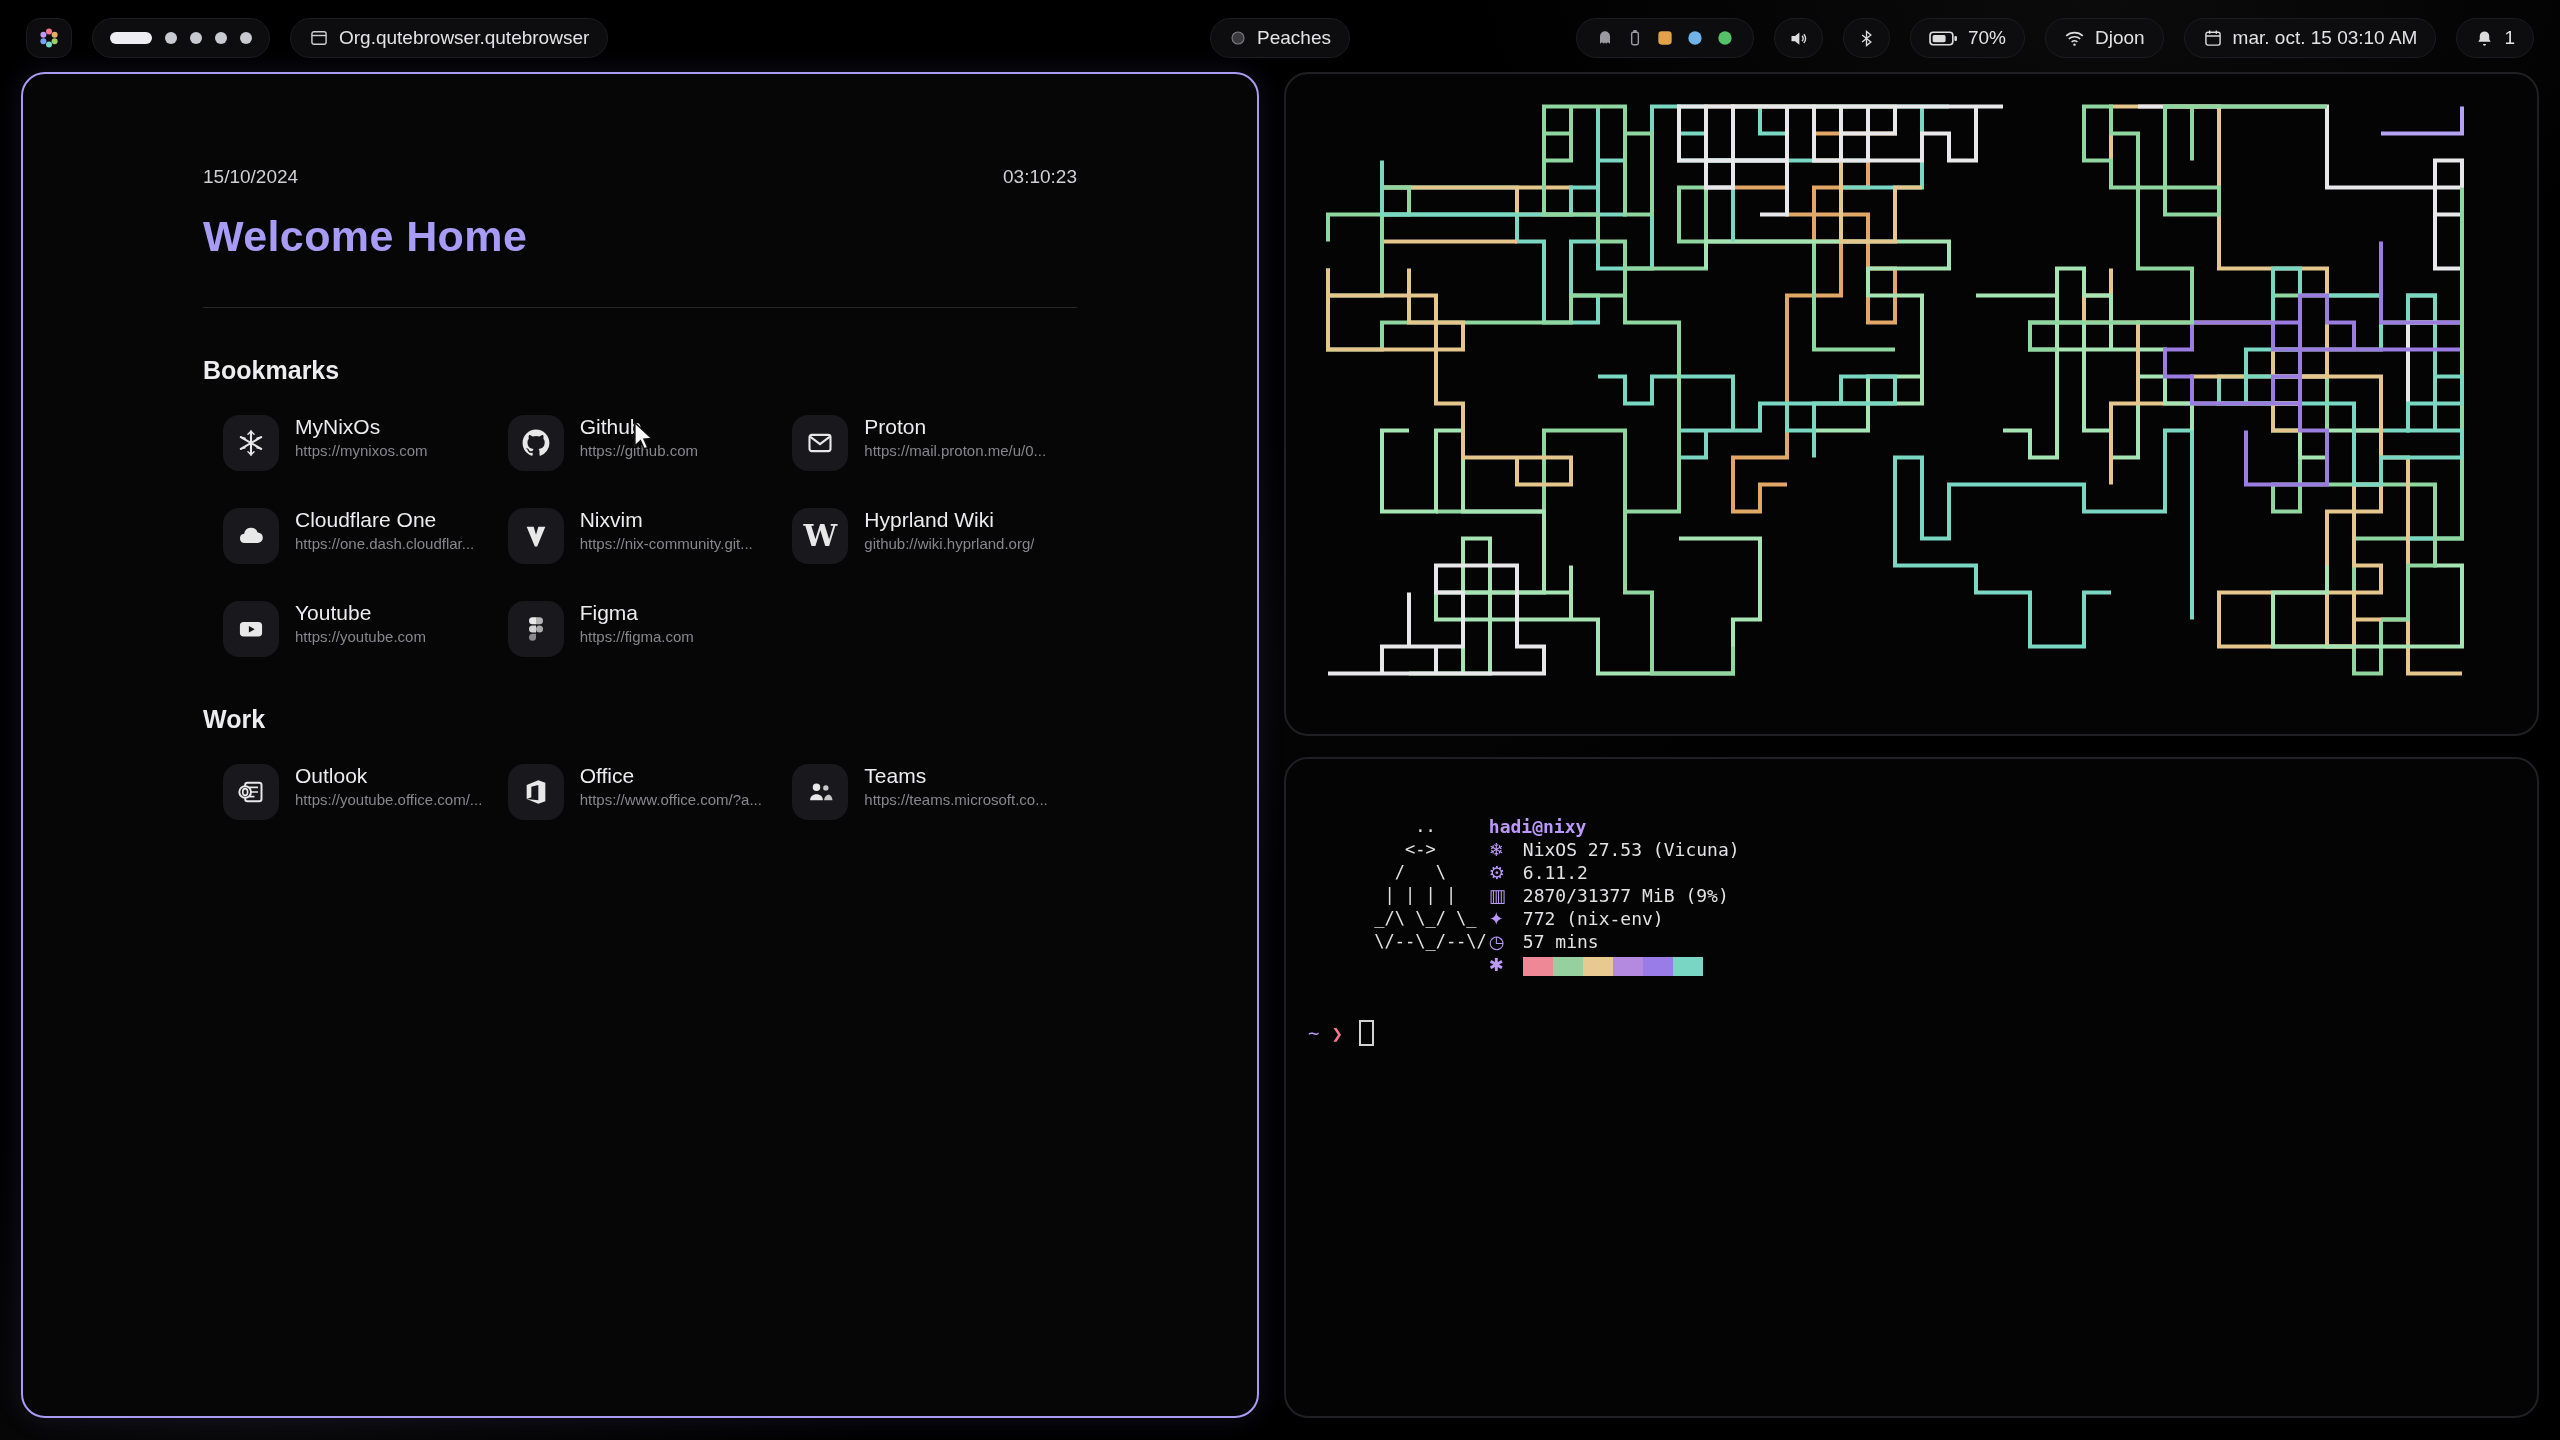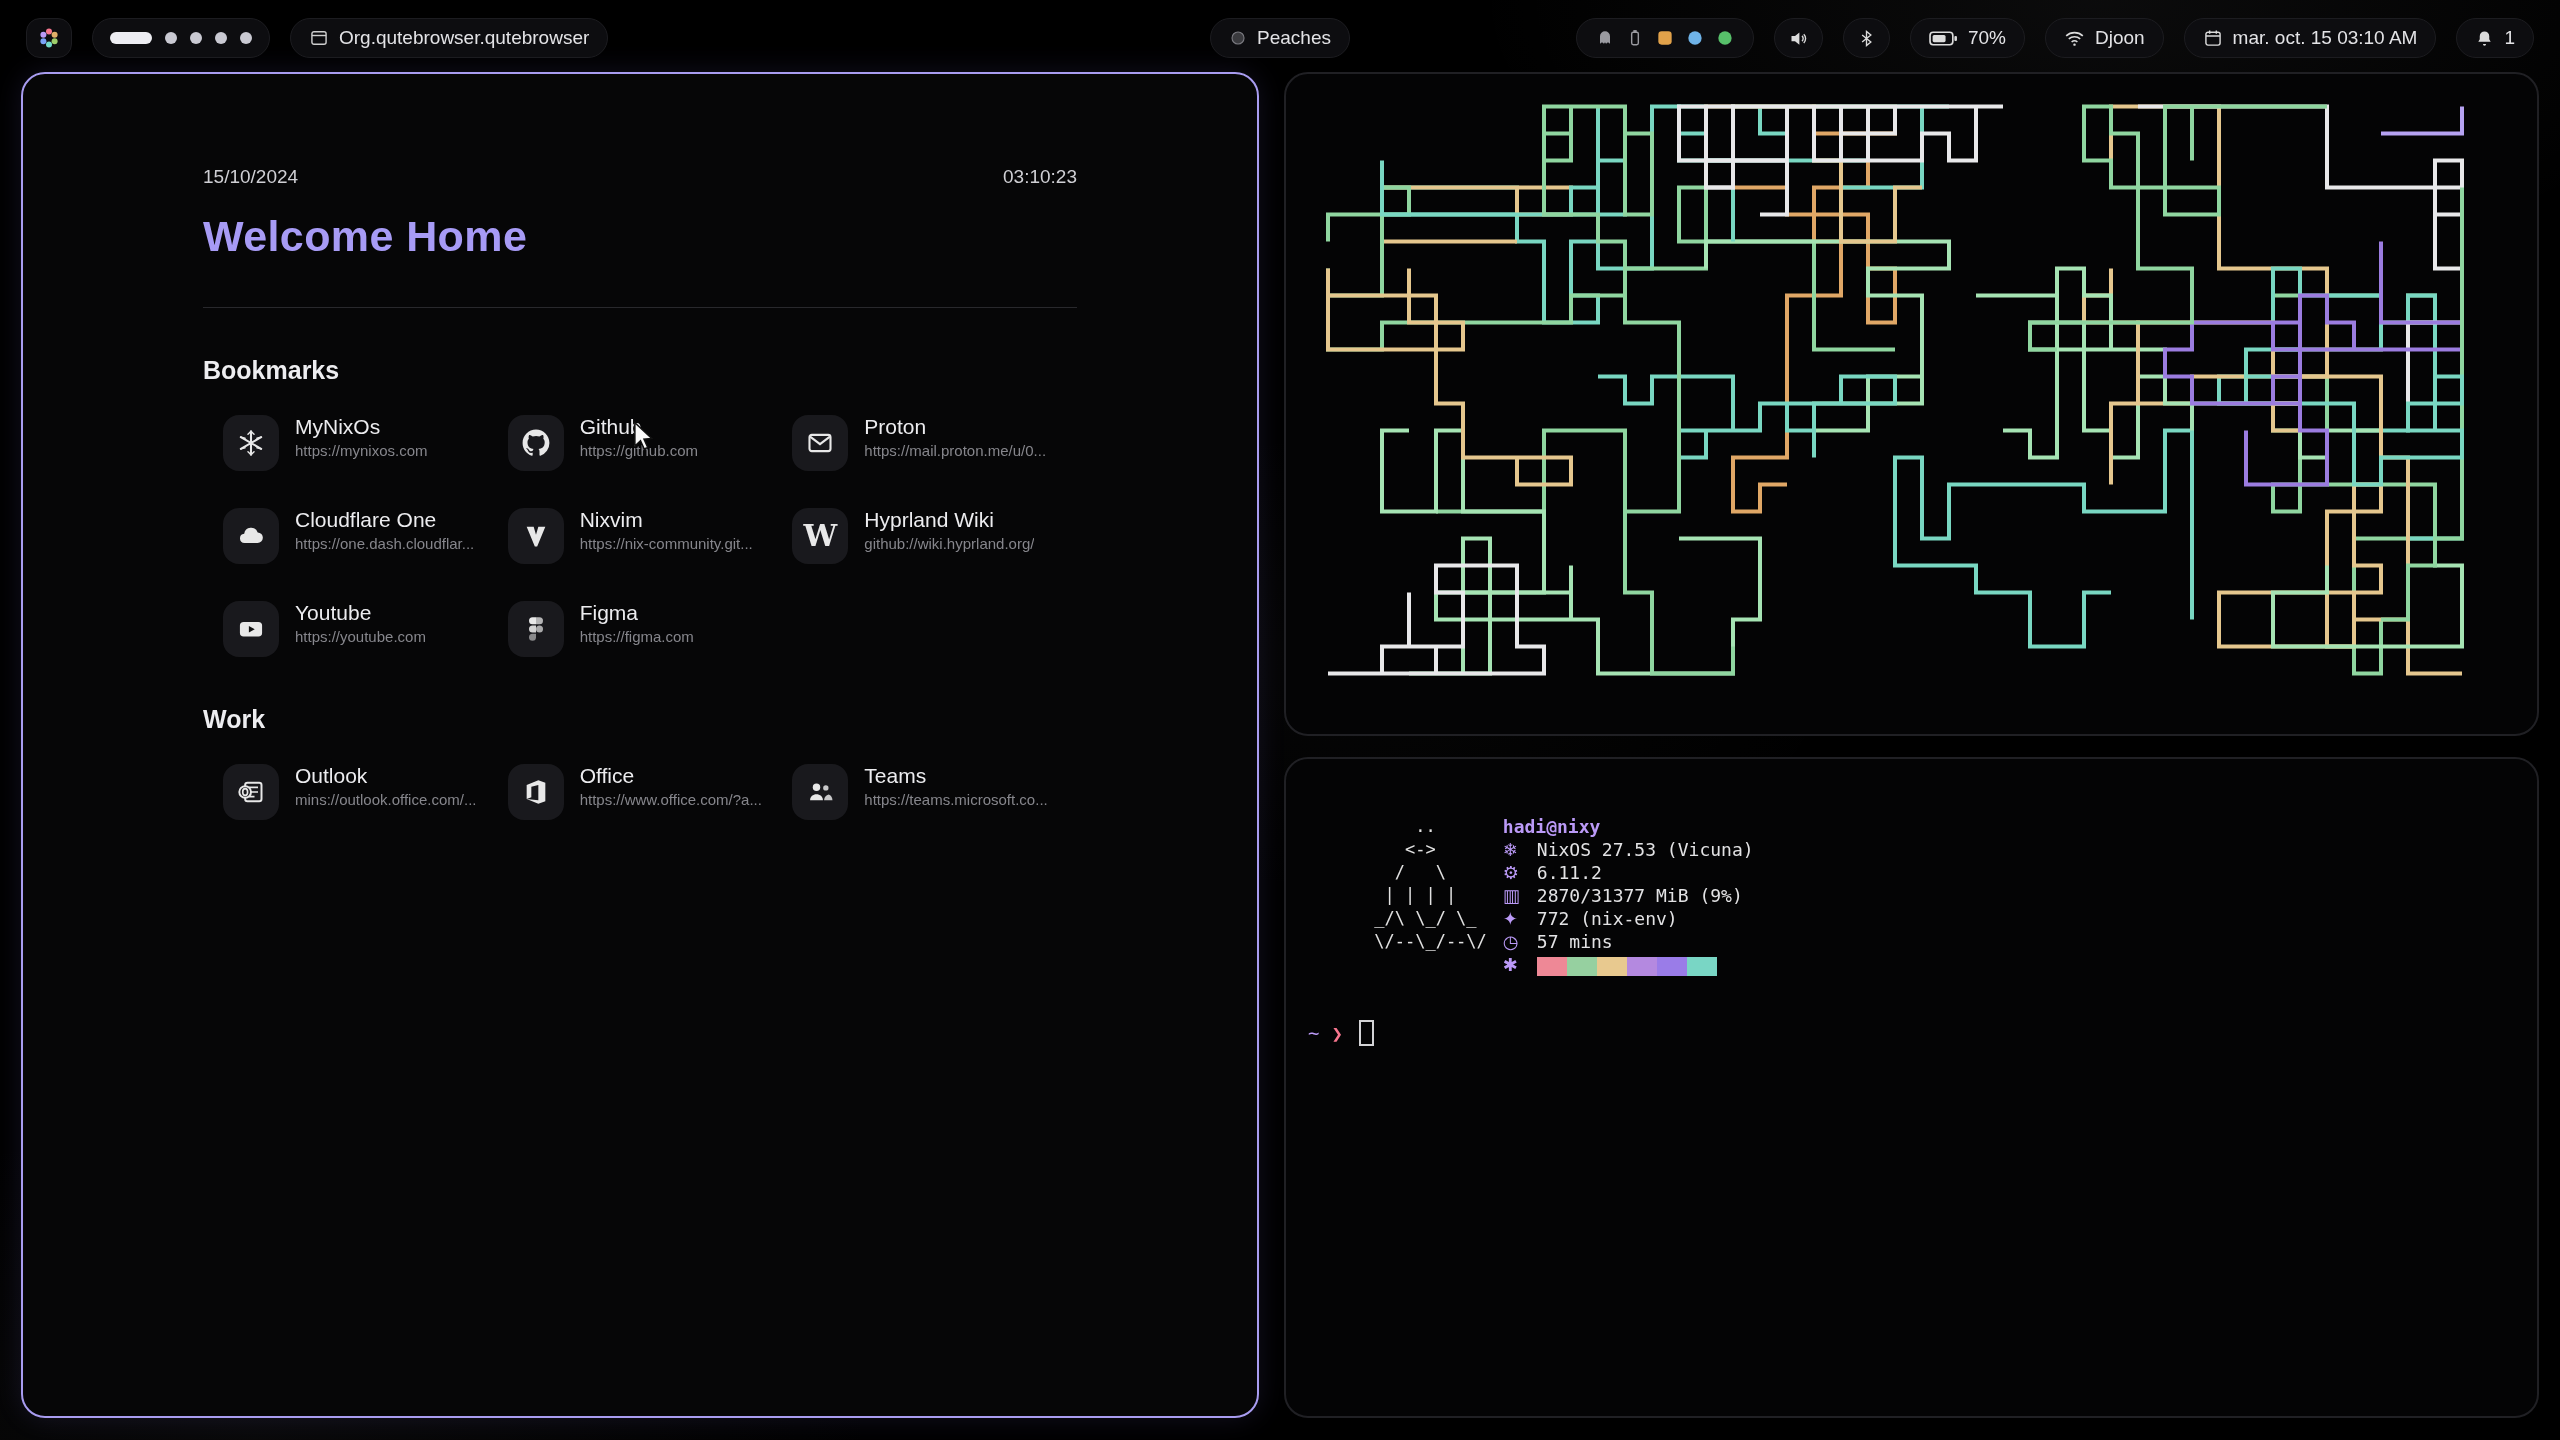--- a/index.html
+++ b/index.html
@@ -39,21 +39,21 @@
   .bm-ico{width:56px;height:56px;border-radius:16px;background:#19191d;display:flex;align-items:center;justify-content:center;flex:0 0 56px}
   .bm-ico svg{width:28px;height:28px}
   .bm-ico .letter{font-family:"DejaVu Serif",serif;font-size:30px;font-weight:bold;color:#e8e8e8;line-height:1}
   .bm-title{font-size:21px;color:#ececef;margin-bottom:3px}
   .bm-url{font-size:15px;color:#86868c;max-width:208px;overflow:hidden;white-space:nowrap}
   
   .right-top svg{display:block}
   
   .fetch-row{display:flex;padding:56px 0 0 78px;font-family:"DejaVu Sans Mono",monospace}
   .ascii{font-size:17px;line-height:23px;color:#e2e2e2;font-family:"DejaVu Sans Mono",monospace}
-  .fetch-info{margin-left:16px;font-size:18px;line-height:23px}
+  .fetch-info{margin-left:2px;font-size:18px;line-height:23px}
   .userhost{color:#bb9af7;font-weight:bold}
   .fline{display:flex}
   .ficon{width:34px;color:#bb9af7;font-family:"DejaVu Sans",sans-serif}
   .ftext{color:#e2e2e4}
   .palette-row{display:flex;align-items:center}
   .swatch{display:inline-block;width:30px;height:19px;vertical-align:middle}
   .prompt{margin:44px 0 0 22px;font-family:"DejaVu Sans Mono",monospace;font-size:19px;display:flex;align-items:center;gap:12px}
   .p-path{color:#bb9af7}
   .p-sym{color:#f7768e}
   .cursor-block{width:15px;height:26px;border:2px solid #d3d3d6;display:inline-block;margin-left:4px}
@@ -303,21 +303,21 @@
               <span class="bm-ico">
                 <svg viewBox="0 0 24 24">
                   <rect x="7" y="4" width="14" height="16" rx="2" fill="none" stroke="#e8e8e8" stroke-width="1.7"></rect>
                   <path d="M10 8h8M10 12h8M10 16h5" stroke="#e8e8e8" stroke-width="1.4"></path>
                   <circle cx="7" cy="12" r="5" fill="#19191d" stroke="#e8e8e8" stroke-width="1.7"></circle>
                   <ellipse cx="7" cy="12" rx="2.1" ry="2.9" fill="none" stroke="#e8e8e8" stroke-width="1.4"></ellipse>
                 </svg>
               </span>
               <span>
                 <div class="bm-title">Outlook</div>
-                <div class="bm-url">mins://outlook.office.com/...</div>
+                <div class="bm-url">https://youtube.office.com/...</div>
               </span>
             </div>
             <div class="bm-item">
               <span class="bm-ico">
                 <svg viewBox="0 0 24 24" fill="#e8e8e8">
                   <path d="M14 2l6 2v16l-6 2-10-4 10 1V6L8 7.5v9L4 18V6z"></path>
                 </svg>
               </span>
               <span>
                 <div class="bm-title">Office</div>

